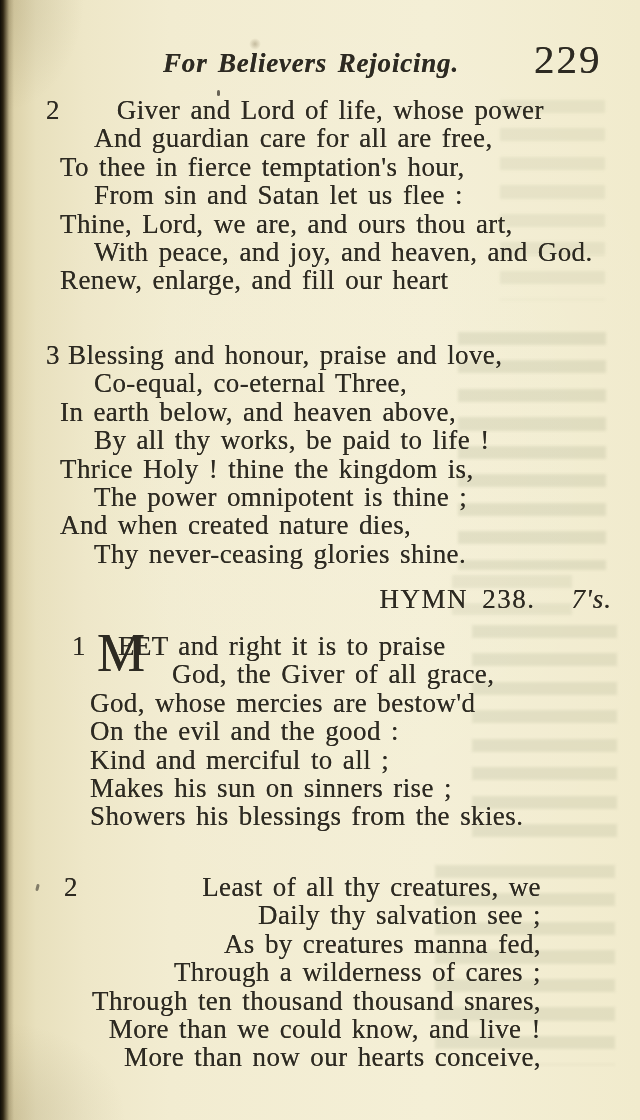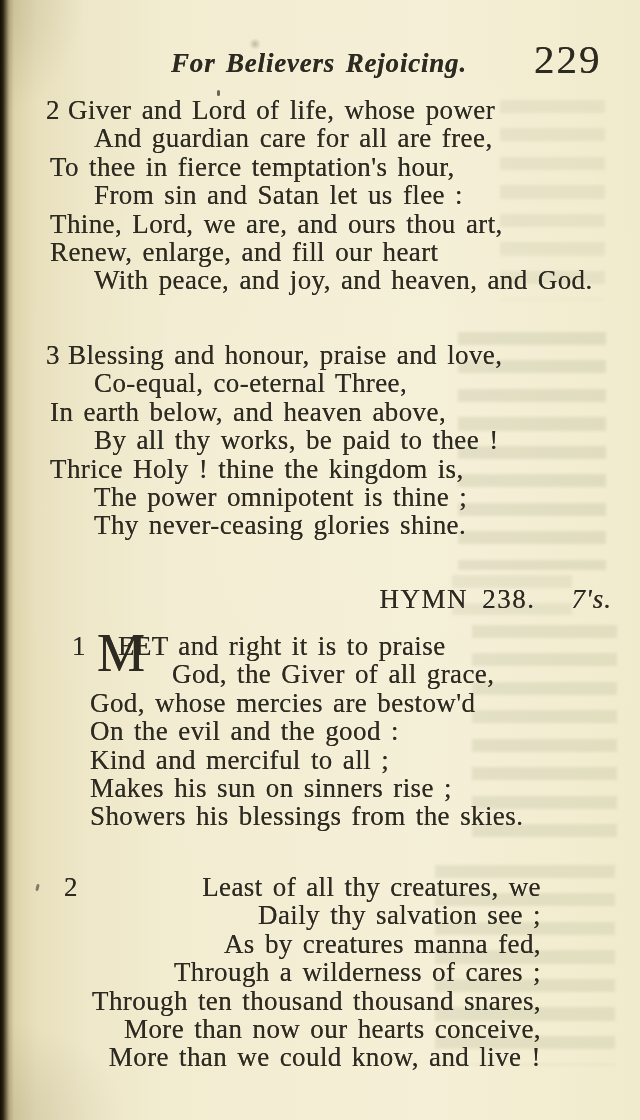--- a/index.html
+++ b/index.html
@@ -32,39 +32,39 @@
   .g4{left:472px;top:625px;width:145px;height:212px;opacity:.5;}
   .g5{left:435px;top:865px;width:180px;height:200px;opacity:.5;}
   .speck{position:absolute;border-radius:50%;}
   .s1{left:249px;top:38px;width:12px;height:12px;background:radial-gradient(circle,rgba(110,95,60,0.35),rgba(0,0,0,0) 70%);}
   .s2{left:217px;top:90px;width:3px;height:6px;background:rgba(45,42,34,0.7);border-radius:2px;}
   .s3{left:36px;top:884px;width:3px;height:7px;background:rgba(45,42,34,0.55);border-radius:2px;transform:rotate(14deg);}
 
   .ink{ text-shadow:0 0 0.5px rgba(45,42,34,0.8); }
 
   .running{
-    position:absolute;top:49px;left:12px;width:614px;text-align:center;
+    position:absolute;top:49px;left:4px;width:614px;text-align:center;
     font-style:italic;font-weight:600;font-size:27px;line-height:28px;
     letter-spacing:0.8px;word-spacing:3px;
   }
   .pageno{
     position:absolute;top:40px;left:534px;
     font-size:41px;line-height:38px;letter-spacing:2px;
   }
 
   .verse{position:absolute;}
   .vnum{position:absolute;left:0;top:0;font-size:27px;line-height:28.4px;}
   .vl{
     font-size:27px;line-height:28.4px;height:28.4px;white-space:nowrap;
     letter-spacing:0.4px;word-spacing:3px;
   }
   .v2{top:96px;left:46px;}
   .v3{top:341px;left:46px;}
-  .first{margin-left:22px;}
-  .flush{margin-left:4px;font-family:Liberation Serif, serif;}
+  .first{margin-left:22px;text-align:center;}
+  .flush{margin-left:14px;font-family:Liberation Serif, serif;}
   .ind{margin-left:48px;}
 
   .hymn-heading{
     position:absolute;top:585px;left:0;width:612px;text-align:right;
     font-size:27px;line-height:28.4px;
   }
   .hnum{letter-spacing:1.5px;word-spacing:6px;}
   .meter{font-style:italic;margin-left:36px;letter-spacing:1px;}
 
   .hv1{top:632px;left:62px;}
@@ -100,32 +100,33 @@
   </header>
   <div class="pageno ink">229</div>
 
   <section class="verse v2 ink">
     <span class="vnum">2</span>
     <div class="vl first">Giver and Lord of life, whose power</div>
     <div class="vl ind">And guardian care for all are free,</div>
     <div class="vl flush">To thee in fierce temptation's hour,</div>
     <div class="vl ind">From sin and Satan let us flee :</div>
     <div class="vl flush">Thine, Lord, we are, and ours thou art,</div>
+    <div class="vl ind">With peace, and joy, and heaven, and God.</div>
     <div class="vl flush">Renew, enlarge, and fill our heart</div>
-    <div class="vl ind">With peace, and joy, and heaven, and God.</div>
   </section>
 
   <section class="verse v3 ink">
     <span class="vnum">3</span>
     <div class="vl first">Blessing and honour, praise and love,</div>
     <div class="vl ind">Co-equal, co-eternal Three,</div>
     <div class="vl flush">In earth below, and heaven above,</div>
-    <div class="vl ind">By all thy works, be paid to thee !</div>
+    <div class="vl ind">By all thy works, be paid to life !</div>
     <div class="vl flush">Thrice Holy ! thine the kingdom is,</div>
     <div class="vl ind">The power omnipotent is thine ;</div>
+    <div class="vl flush">And when created nature dies,</div>
     <div class="vl ind">Thy never-ceasing glories shine.</div>
   </section>
 
   <div class="hymn-heading ink">
     <span class="hnum">HYMN 238.</span><span class="meter">7's.</span>
   </div>
 
   <section class="verse hv1 ink">
     <span class="vnum">1</span>
     <span class="drop-cap">M</span>
@@ -138,16 +139,16 @@
     <div class="vl dflush">Showers his blessings from the skies.</div>
   </section>
 
   <section class="verse hv2 ink">
     <span class="vnum">2</span>
     <div class="vl hl">Least of all thy creatures, we</div>
     <div class="vl hl">Daily thy salvation see ;</div>
     <div class="vl hl">As by creatures manna fed,</div>
     <div class="vl hl">Through a wilderness of cares ;</div>
     <div class="vl hl">Through ten thousand thousand snares,</div>
+    <div class="vl hl">More than we could know, and live !</div>
     <div class="vl hl">More than now our hearts conceive,</div>
-    <div class="vl hl">More than we could know, and live !</div>
   </section>
 </div>
 
 </body></html>

